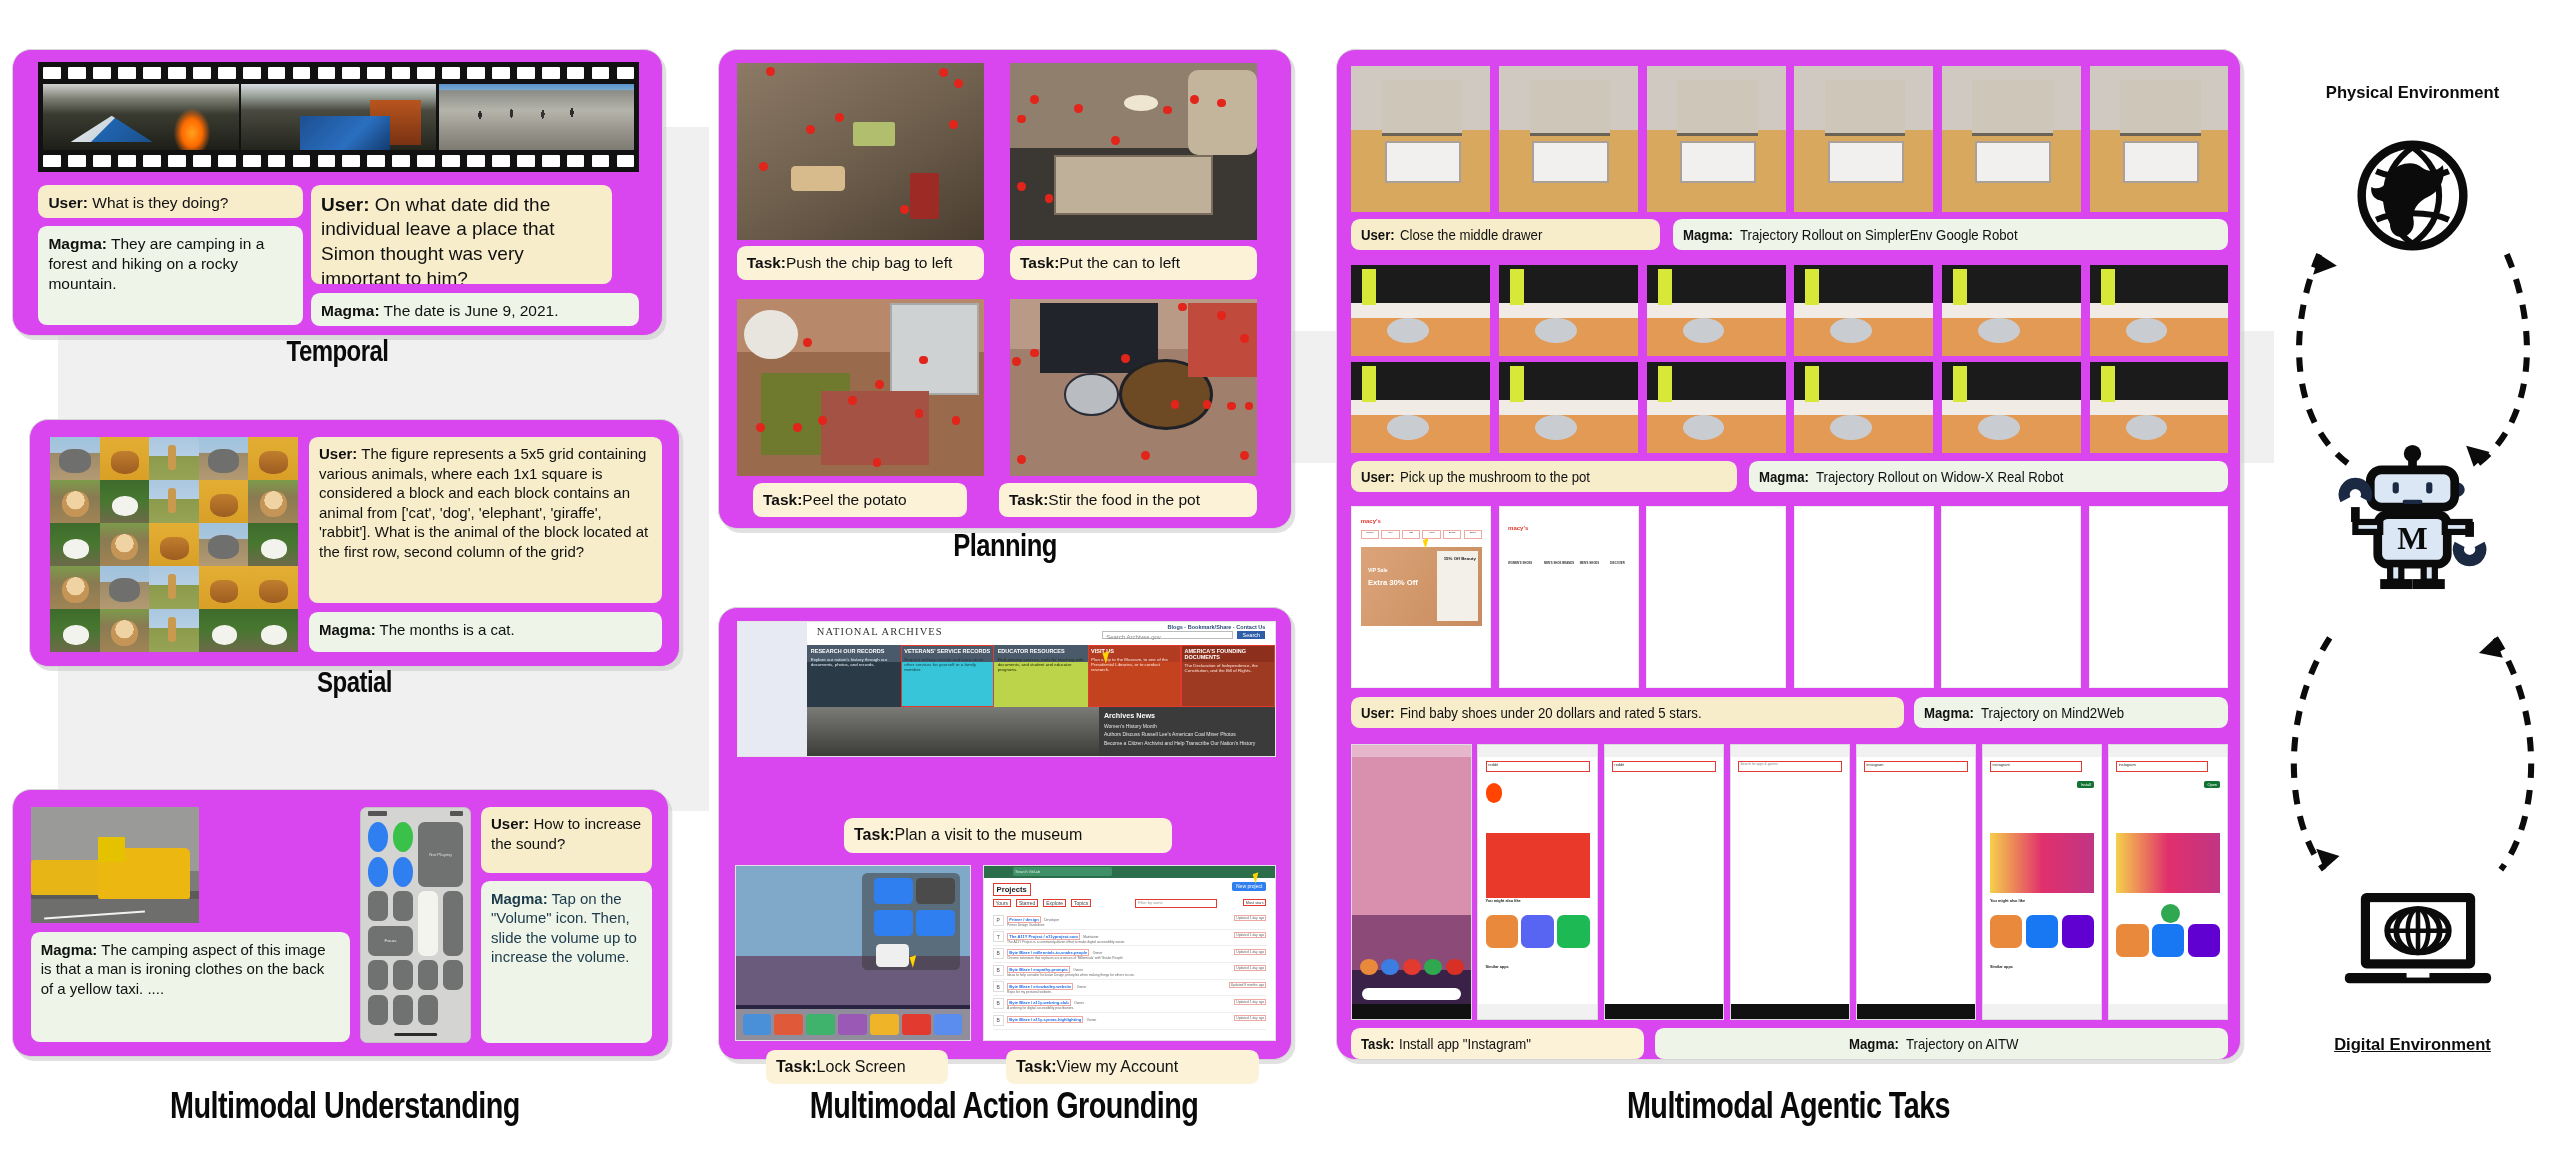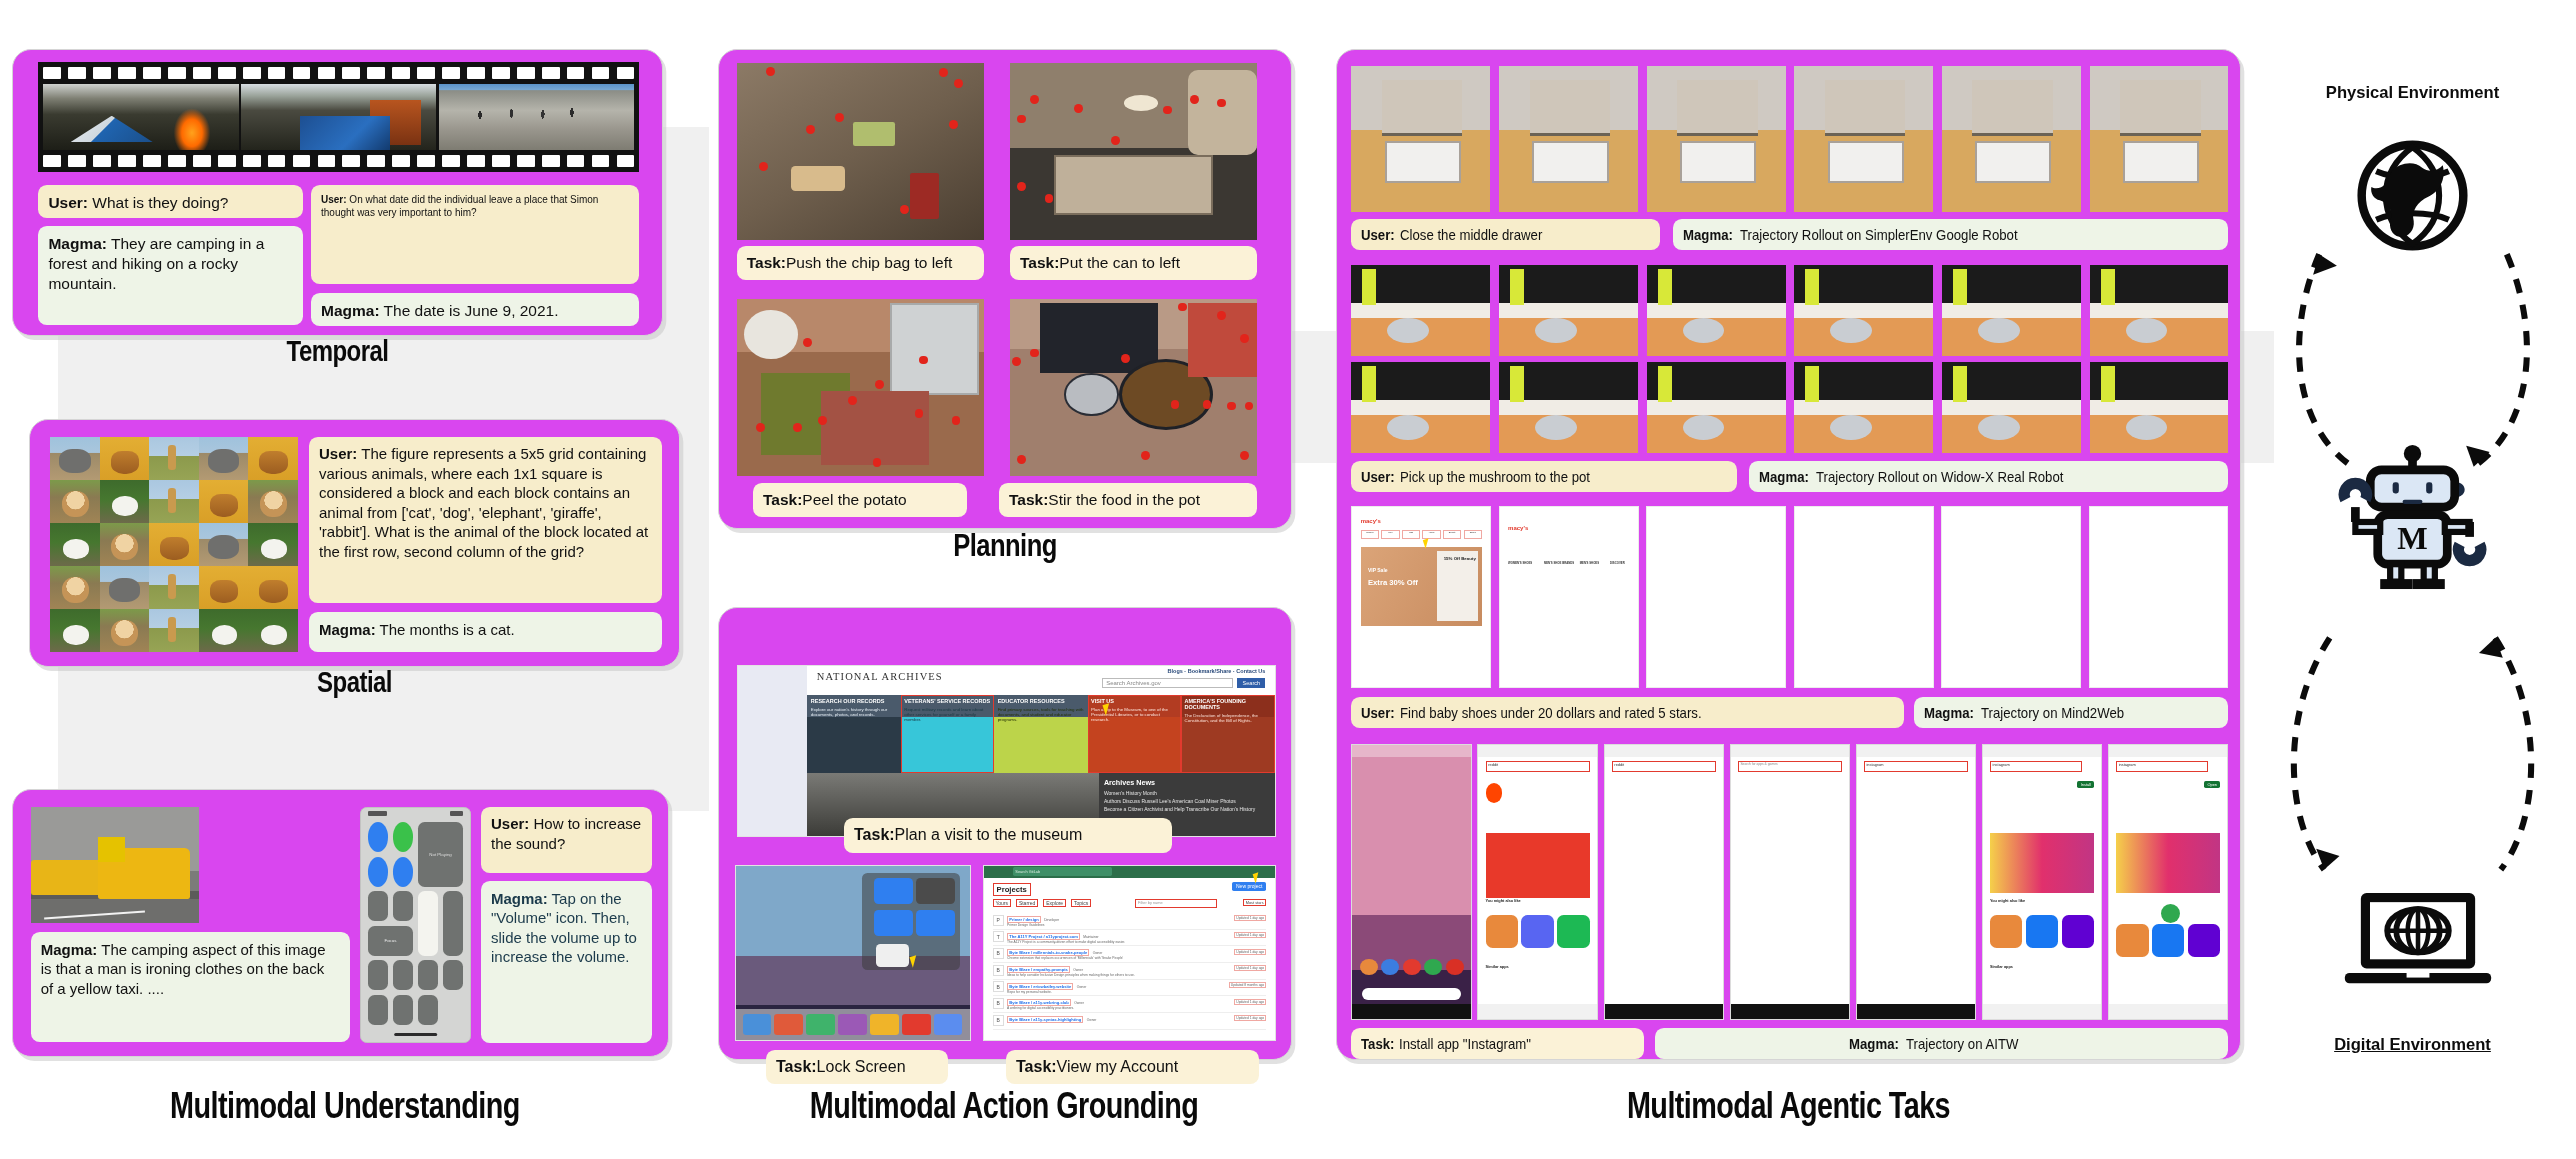--- a/index.html
+++ b/index.html
@@ -273,21 +273,21 @@
       </div>
     </div>
 
     <div class="bubble user" style="left:25.4px; top:135px; width:265px; height:33px; font-size:15.5px;">
       <span class="who">User:</span><span> What is they doing?</span>
     </div>
     <div class="bubble magma" style="left:25.4px; top:176px; width:265px; height:99px; font-size:15.5px;">
       <span class="who">Magma:</span><span> They are camping in a forest and hiking on a rocky mountain.</span>
     </div>
 
-    <div class="bubble user" style="left:298px; top:135px; width:328px; height:99px; font-size:10px;">
+    <div class="bubble user" style="left:298px; top:135px; width:301px; height:99px; font-size:19px;">
       <span class="who">User:</span><span> On what date did the individual leave a place that Simon thought was very important to him?</span>
     </div>
     <div class="bubble magma" style="left:298px; top:243px; width:328px; height:33px; font-size:15.5px;">
       <span class="who">Magma:</span><span> The date is June 9, 2021.</span>
     </div>
   </div>
 
   <div class="section-caption" style="left:12px; top:334px; width:651px; font-size:30px;">Temporal</div>
 
   <div class="card" style="left:29px; top:419px; width:651px; height:248px;">
@@ -481,21 +481,21 @@
     <div class="bubble task" style="left:280px; top:433px; width:258px; height:34px; font-size:15.5px; display:flex; align-items:center;">
       <span class="who">Task:</span>
         <span> Stir the food in the pot</span>
     </div>
   </div>
 
   <div class="section-caption" style="left:718px; top:527px; width:574px; font-size:32px;">Planning</div>
 
   <div class="card" style="left:718px; top:607px; width:574px; height:453px;">
 
-    <div class="shot na-shot" style="left:17.7px; top:13.2px; width:539px; height:172px;margin-top:44px;">
+    <div class="shot na-shot" style="left:17.7px; top:13.2px; width:539px; height:136px;">
       <div class="na-head">
         <div style="position:absolute;left:2%;top:16%;font-size:10.5px;letter-spacing:1.1px;color:#333;font-family:'Liberation Serif',serif;">NATIONAL ARCHIVES</div>
         <div style="position:absolute;right:2%;top:8%;font-size:5.5px;font-weight:700;color:#2a4a7a;">Blogs · Bookmark/Share · Contact Us</div>
         <div style="position:absolute;right:9%;top:40%;width:28%;height:34%;background:#fff;border:0.6px solid #bbb;font-size:6px;color:#888;padding:1.7px 3.3px;" title="Search Archives.gov">
           <span>Search Archives.gov</span>
         </div>
         <div style="position:absolute;right:2%;top:40%;width:6%;height:34%;background:#2f5ea8;color:#fff;font-size:5.5px;display:flex;align-items:center;justify-content:center;">Search</div>
       </div>
       <div class="na-tiles">
         <div class="na-t1">

